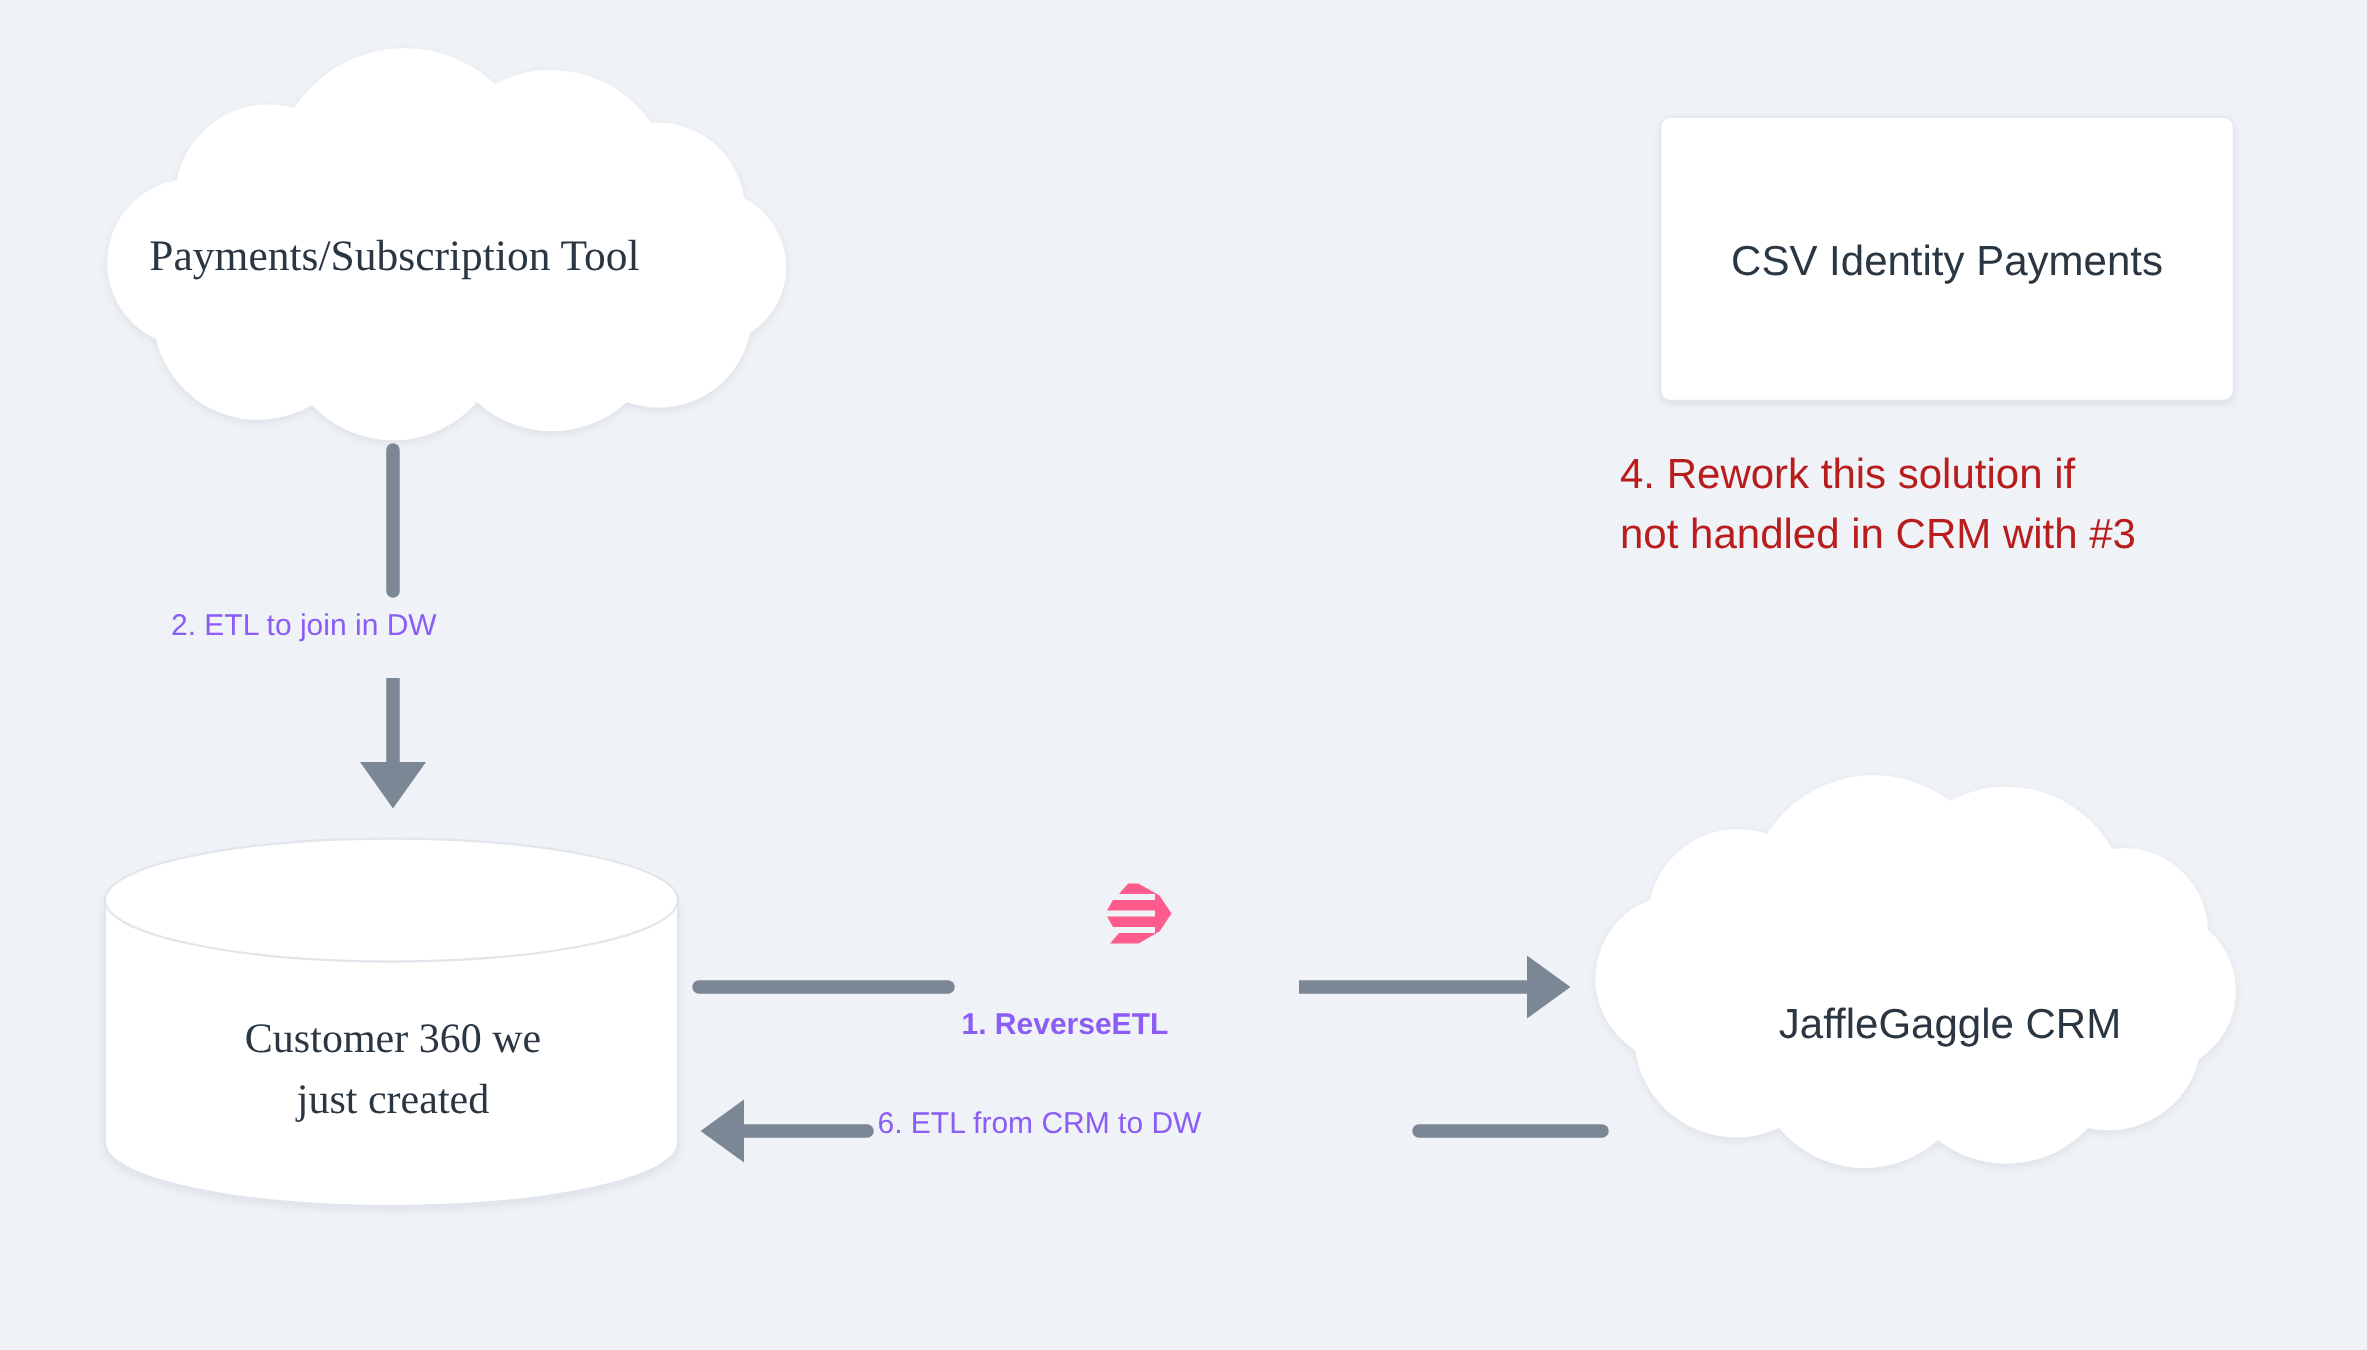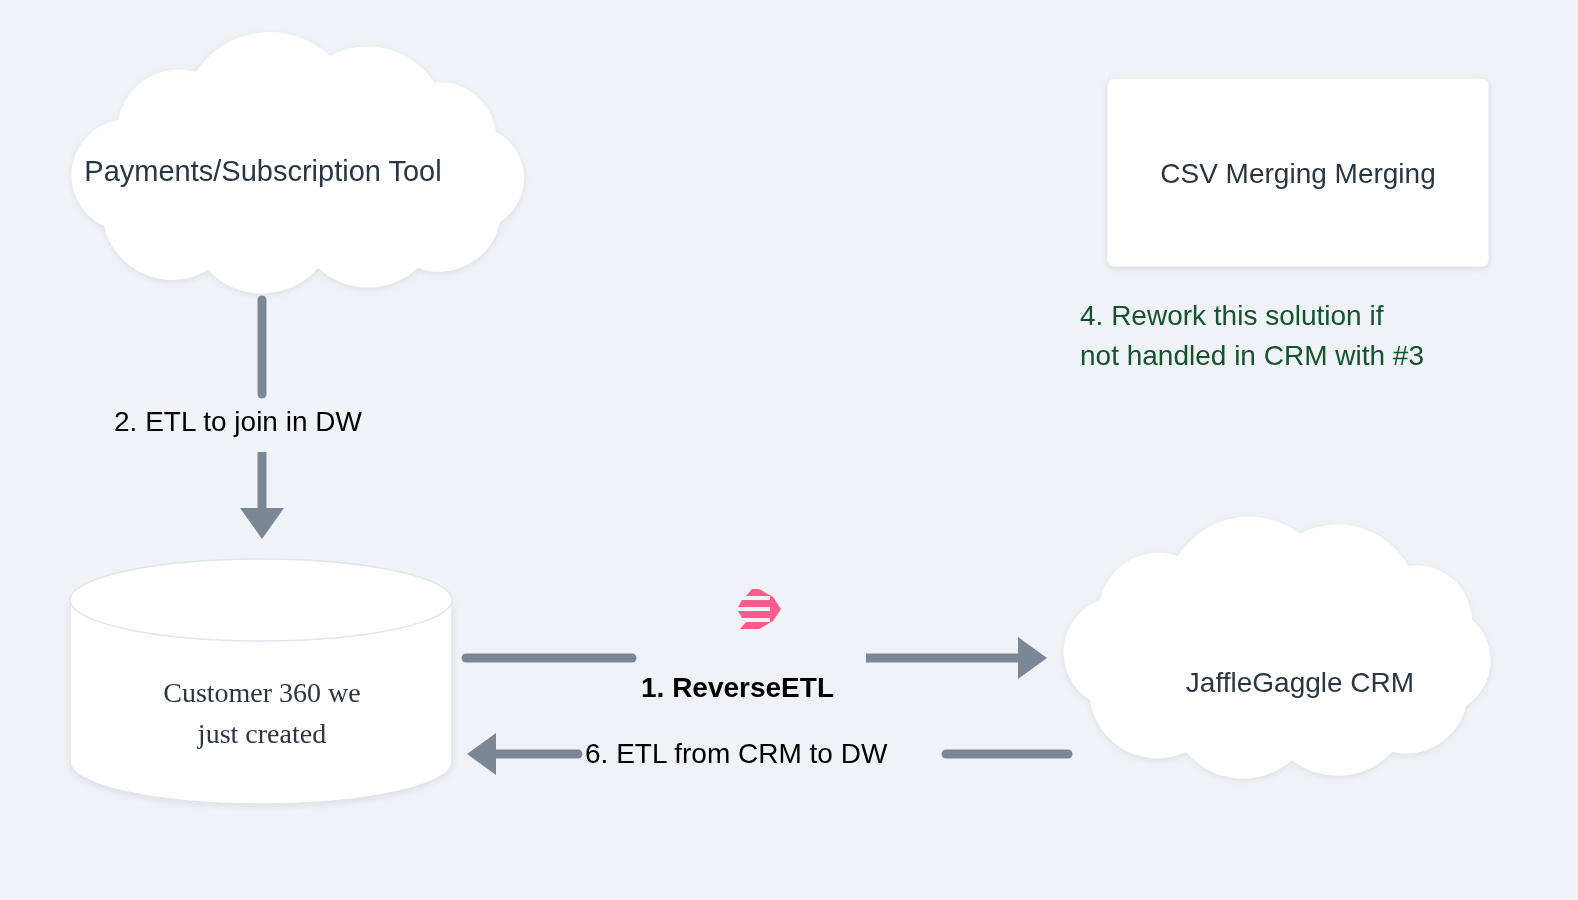--- a/index.html
+++ b/index.html
@@ -29,40 +29,41 @@
     white-space: pre-line;
     pointer-events: none;
   }
 
   
   #payments-cloud-label {
     left: 20px;
     top: 152px;
     width: 486px;
     font-size: 29px;
+    font-family: Liberation Serif, serif;
   }
 
   
   #csv-box-label {
     left: 1107px;
     top: 155px;
     width: 382px;
     font-size: 28px;
   }
 
   
   #note-four {
     position: absolute;
     left: 1080px;
     top: 296px;
     width: 430px;
     font-size: 28px;
     line-height: 1.42;
     text-align: left;
-    color: #14532d;
+    color: #b91c1c;
     white-space: pre-line;
   }
 
   
   #warehouse-label {
     left: 78px;
     top: 673px;
     width: 368px;
     font-size: 28px;
     line-height: 1.45;
@@ -73,22 +74,22 @@
   #crm-cloud-label {
     left: 1120px;
     top: 664px;
     width: 360px;
     font-size: 28px;
   }
 
   
   .edge-label {
     position: absolute;
-    color: #000000;
-    font-size: 28px;
+    color: #8b5cf6;
+    font-size: 20px;
     white-space: nowrap;
     pointer-events: none;
   }
   #edge-label-etl-join {
     left: 114px;
     top: 406px;
   }
   #edge-label-reverse-etl {
     left: 641px;
     top: 672px;
@@ -189,21 +190,21 @@
              L 742 600
              L 770 600
              L 770 596
              L 746 596
              L 752 589 Z"></path>
   </g>
 </svg>
 
 <div class="node-label" id="payments-cloud-label">Payments/Subscription Tool</div>
 
-<div class="node-label" id="csv-box-label">CSV Merging Merging</div>
+<div class="node-label" id="csv-box-label">CSV Identity Payments</div>
 
 <div class="node-label" id="warehouse-label">Customer 360 we
 just created</div>
 
 <div class="node-label" id="crm-cloud-label">JaffleGaggle CRM</div>
 
 <div id="note-four">4. Rework this solution if
 not handled in CRM with #3</div>
 
 <div class="edge-label" id="edge-label-etl-join">2. ETL to join in DW</div>

